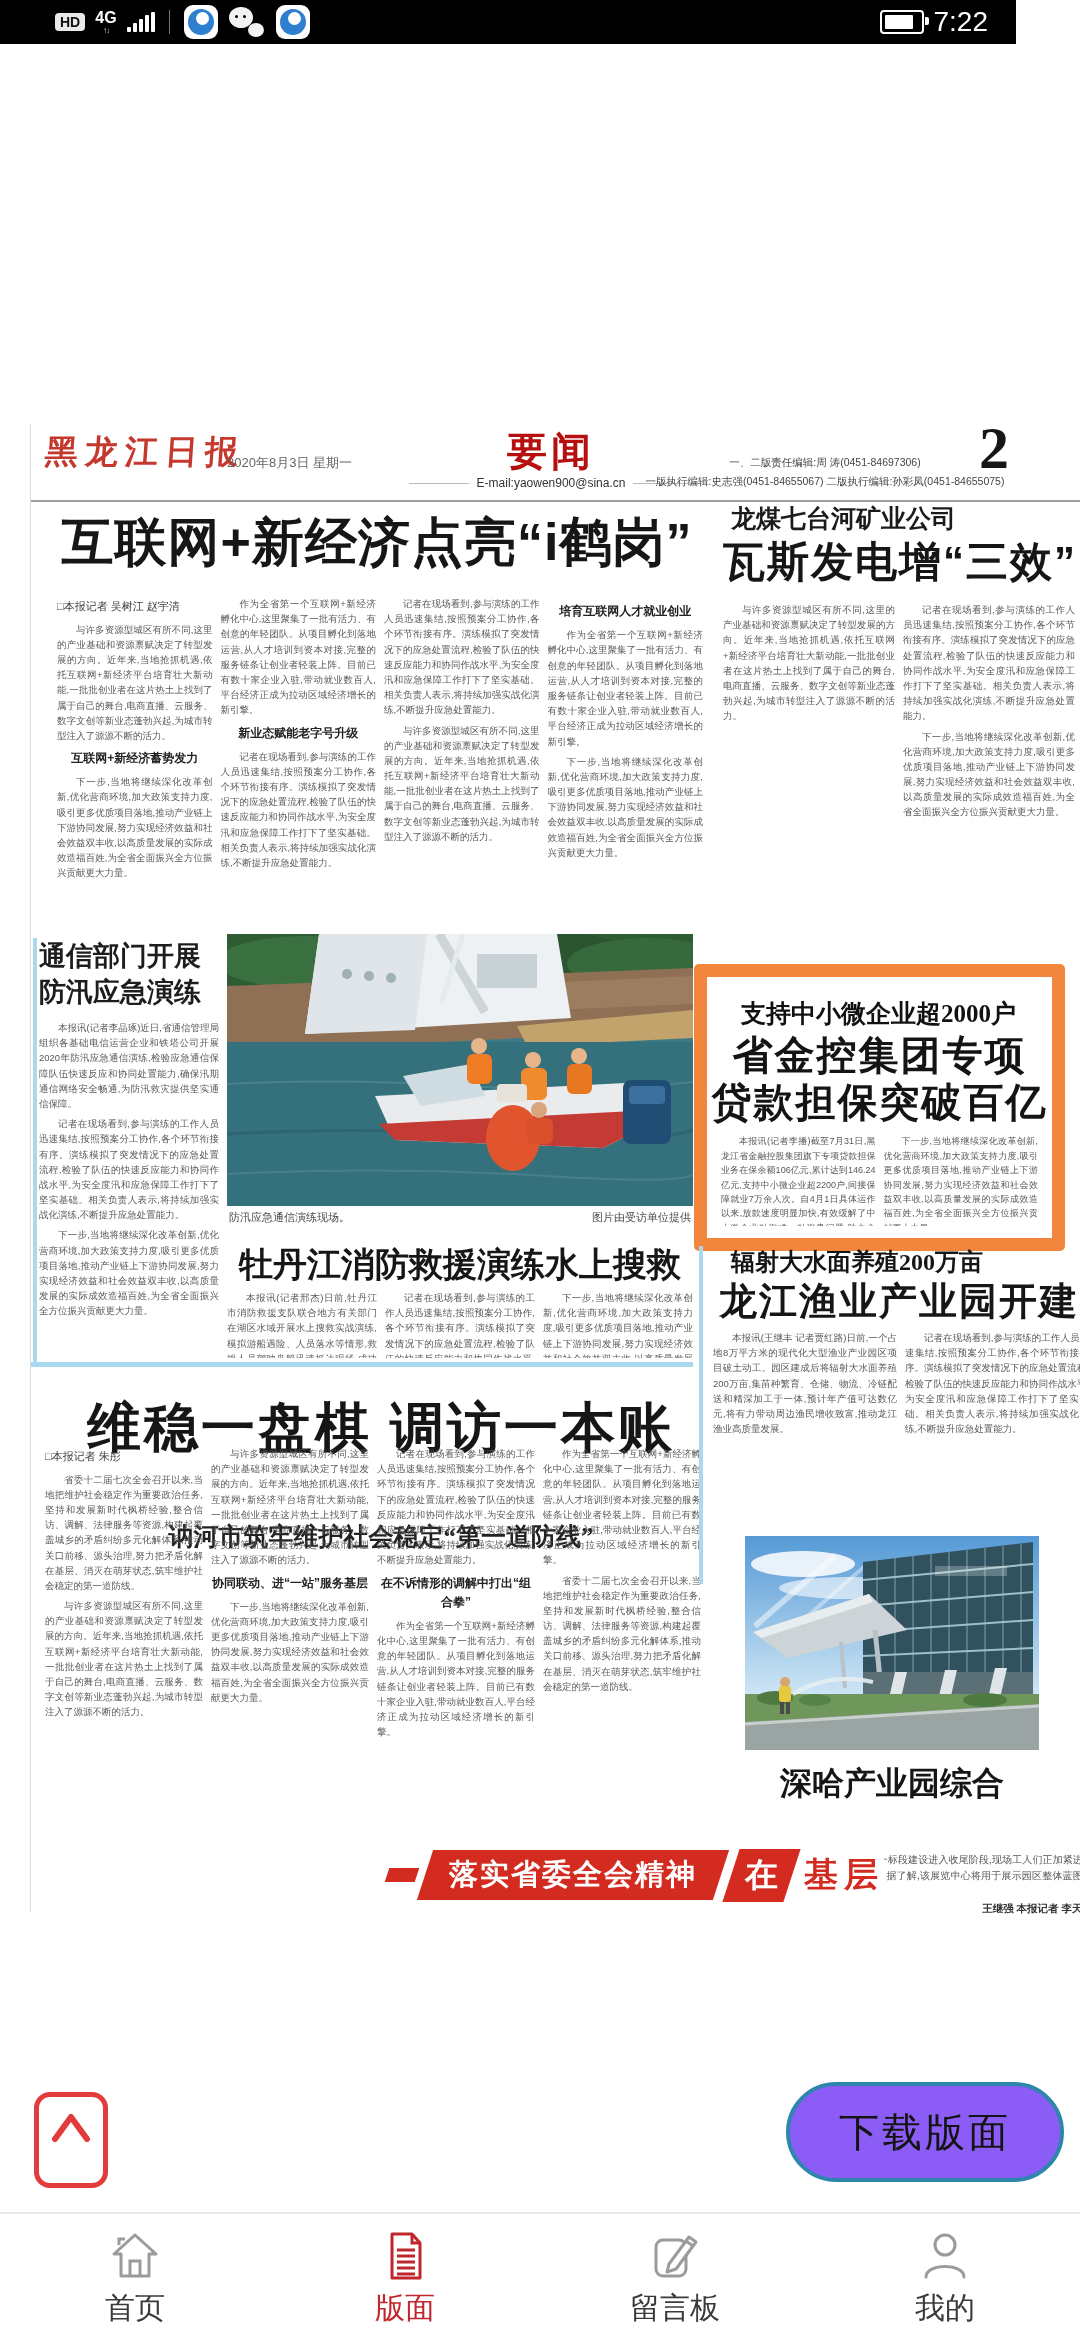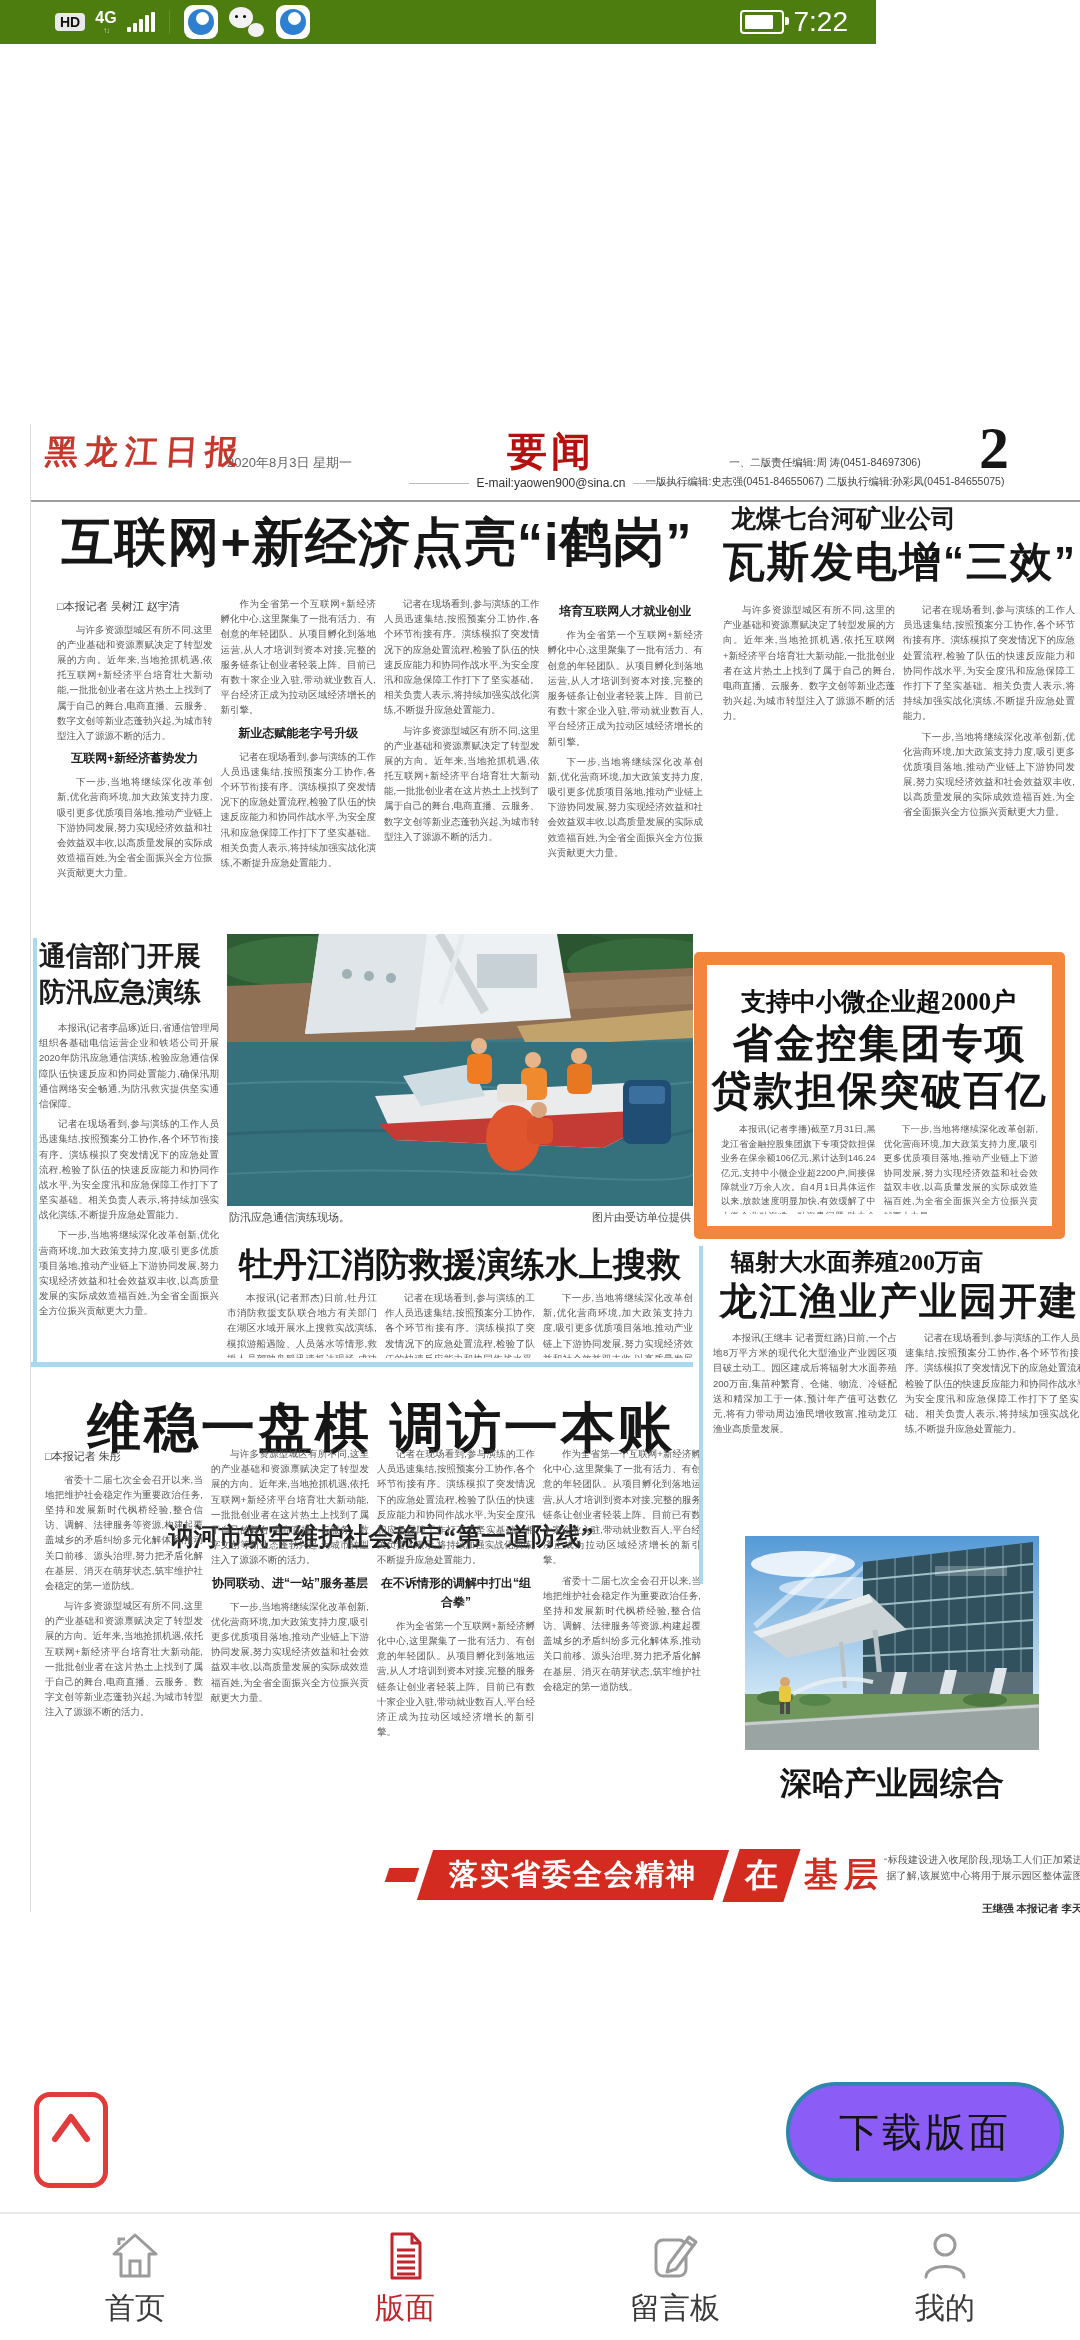--- a/index.html
+++ b/index.html
@@ -3,21 +3,21 @@
 <meta charset="utf-8">
 <style>
   html,body{margin:0;padding:0;}
   body{
     width:1080px;height:2340px;position:relative;background:#fff;
     font-family:"Liberation Sans",sans-serif;overflow:hidden;
     -webkit-font-smoothing:antialiased;
   }
   .abs{position:absolute;}
   
-  #status-bar{position:absolute;top:0;left:0;width:876px;height:44px;background:#4d7c0f;
+  #status-bar{position:absolute;top:0;left:0;width:1016px;height:44px;background:#000000;
     display:flex;align-items:center;justify-content:space-between;padding:0 28px 0 55px;box-sizing:border-box;}
   .sb-left{display:flex;align-items:center;gap:10px;}
   .hd-badge{background:#e9e9e9;color:#111;font-size:14px;font-weight:bold;border-radius:4px;padding:1px 5px;line-height:16px;}
   .net{display:flex;flex-direction:column;align-items:center;line-height:1;color:#fff;}
   .net .g{font-size:16px;font-weight:bold;}
   .net .arr{font-size:8px;color:#cfcfcf;margin-top:1px;letter-spacing:-1px;}
   .signal{display:flex;align-items:flex-end;gap:2px;height:20px;}
   .signal span{width:4px;background:#fff;display:inline-block;border-radius:1px;}
   .sb-div{width:1px;height:24px;background:#777;margin:0 4px;}
   .swirl{width:34px;height:34px;background:#fff;border-radius:9px;position:relative;}
@@ -73,21 +73,21 @@
   .h-ww-sub{left:30px;top:1096px;width:640px;text-align:center;font-size:25px;font-weight:bold;color:#222;}
   .ww-cols{left:14px;top:1022px;width:656px;height:396px;}
   .banner{left:346px;top:1422px;height:58px;display:flex;align-items:center;background:#fff;z-index:5;padding-left:10px;}
   .banner .tick{width:30px;height:14px;background:#d32b20;transform:skewX(-18deg);margin-right:8px;}
   .banner .slab{background:#d32b20;transform:skewX(-18deg);padding:5px 24px;}
   .banner .slab span{display:inline-block;transform:skewX(18deg);color:#fff;font-size:29px;font-weight:900;letter-spacing:2px;}
   .banner .zai{background:#d32b20;transform:skewX(-18deg);padding:4px 14px;margin-left:10px;}
   .banner .zai span{display:inline-block;transform:skewX(18deg);color:#fff;font-size:33px;font-weight:900;font-family:"Liberation Serif",serif;}
   .banner .jiceng{color:#d32b20;font-size:34px;font-weight:900;letter-spacing:6px;margin-left:12px;font-family:"Liberation Serif",serif;}
   
-  .orange-box{left:663px;top:528px;width:371px;height:287px;border:13px solid #f1863c;border-radius:5px;background:#fff;box-sizing:border-box;overflow:hidden;}
+  .orange-box{left:663px;top:540px;width:371px;height:287px;border:13px solid #f1863c;border-radius:5px;background:#fff;box-sizing:border-box;overflow:hidden;}
   .ob-kicker{margin:20px 0 2px 34px;font-size:25px;font-weight:bold;color:#111;}
   .ob-h{text-align:center;font-size:40px;font-weight:900;color:#141414;line-height:1.18;letter-spacing:2px;}
   .ob-cols{margin:8px 14px 0;height:92px;}
   .ob-cols p{font-size:9px;}
   
   .fs-kicker{left:700px;top:822px;font-size:24px;font-weight:bold;color:#151515;}
   .fs-h{left:678px;top:852px;width:380px;text-align:center;font-size:38px;letter-spacing:2px;}
   .fs-cols{left:682px;top:906px;width:376px;height:198px;}
   .photo-bldg{left:714px;top:1112px;width:294px;height:214px;overflow:hidden;background:#9cc4e4;}
   .h-sh{left:694px;top:1338px;width:334px;text-align:center;font-size:32px;line-height:1.34;}

